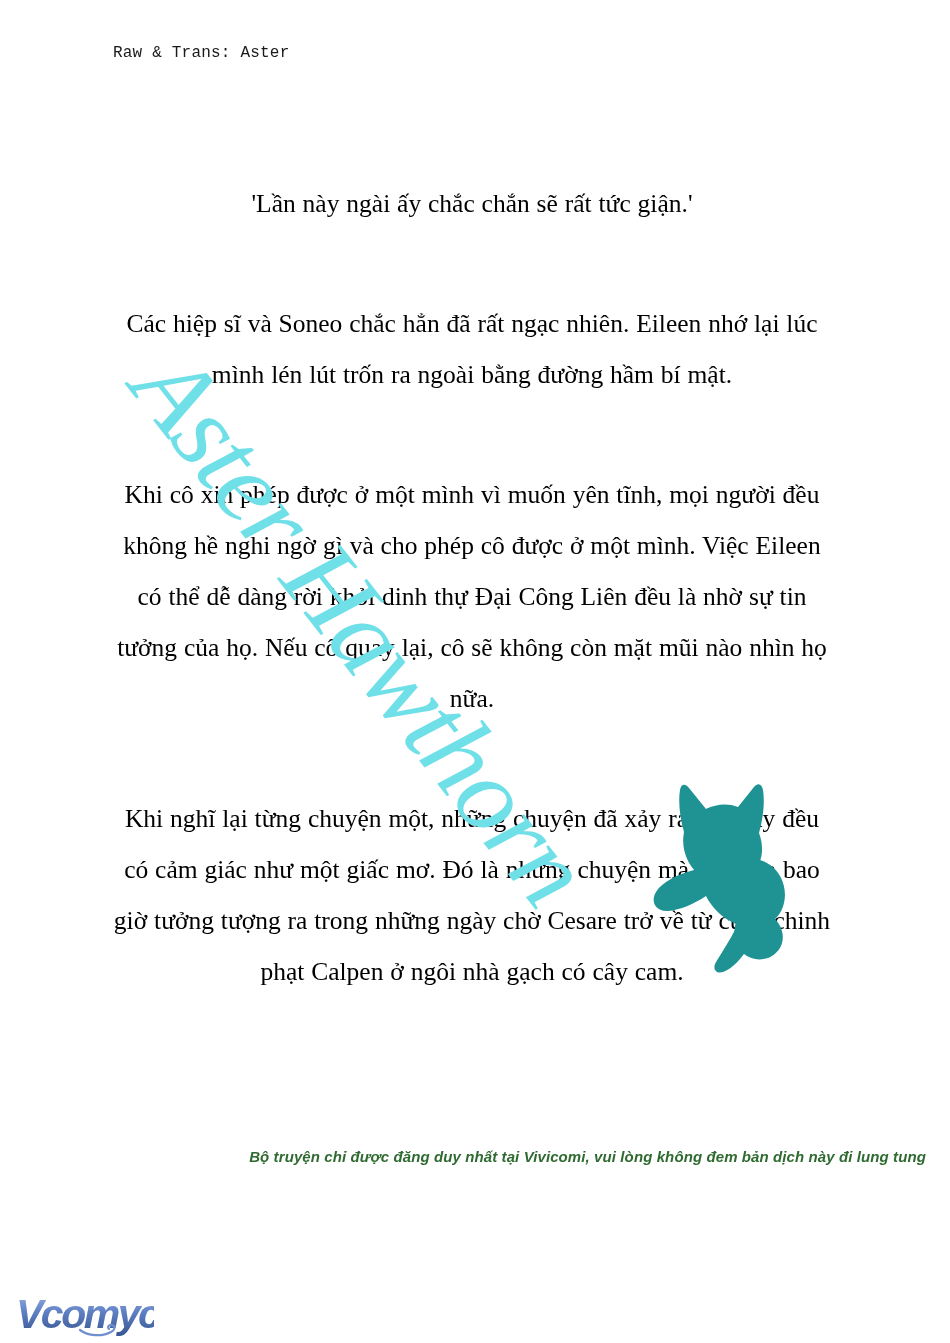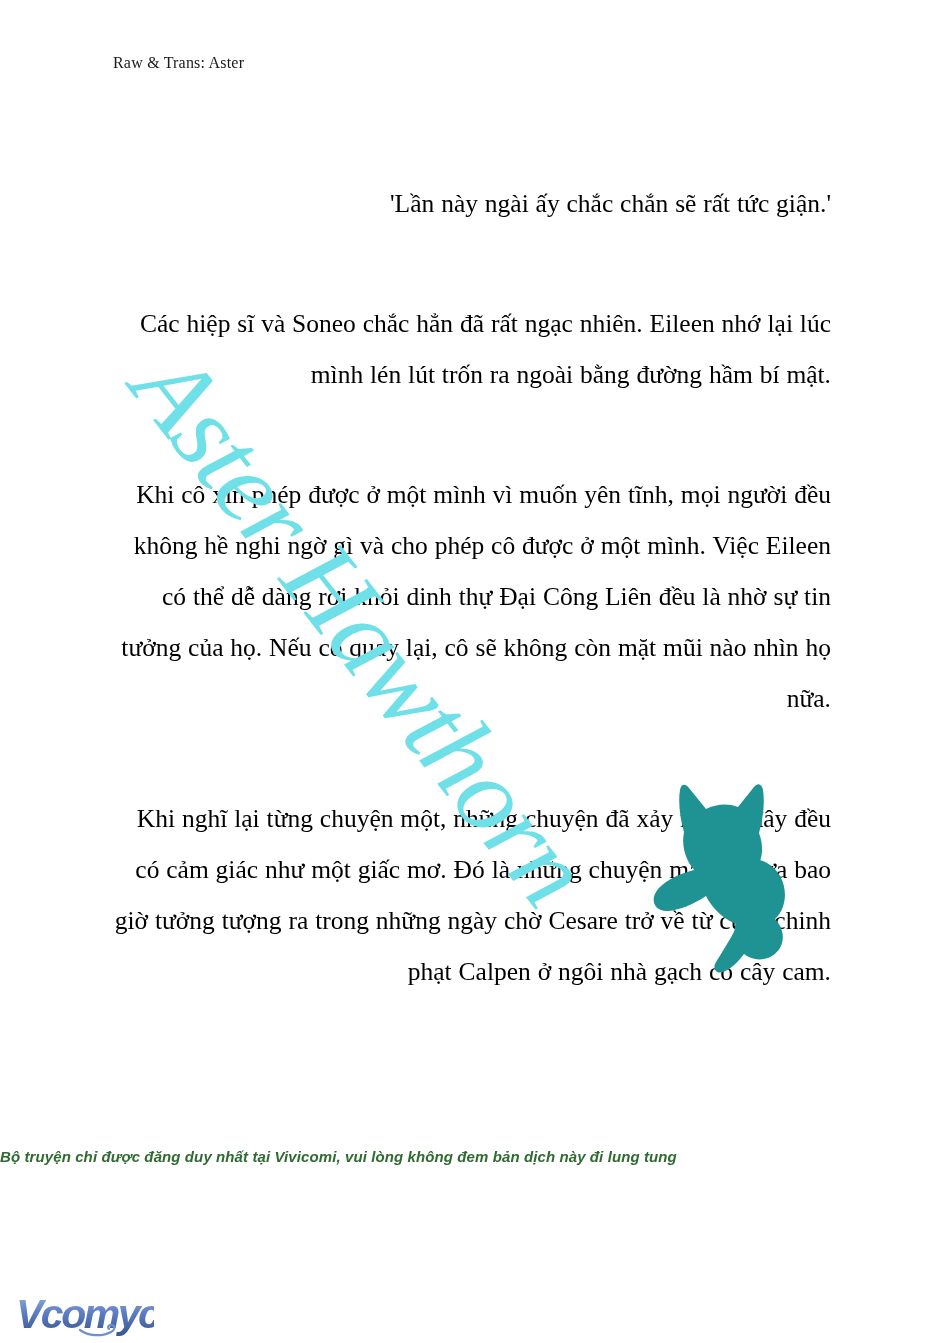--- a/index.html
+++ b/index.html
@@ -15,42 +15,42 @@
     width: 950px;
     height: 1343px;
     background: #ffffff;
     overflow: hidden;
   }
 
   
   #header {
     position: absolute;
     left: 113px;
-    top: 54px;
-    font-family: Liberation Serif, serif;
+    top: 44px;
+    font-family: Liberation Mono, monospace;
     font-size: 16px;
     color: #1a1a1a;
     letter-spacing: 0.2px;
     white-space: nowrap;
   }
 
   
   #body-column {
     position: absolute;
     left: 113px;
     top: 178px;
     width: 718px;
   }
   .para {
     font-family: "Liberation Serif", "DejaVu Serif", serif;
     font-size: 25.5px;
     line-height: 51px;
     color: #000000;
     margin: 0 0 69px 0;
-    text-align: right;
+    text-align: center;
     word-spacing: 0.5px;
   }
   .para:last-child { margin-bottom: 0; }
 
   
   #watermark {
     position: absolute;
     left: 118px;
     top: 318px;
     width: 640px;
@@ -78,21 +78,21 @@
     pointer-events: none;
   }
   #cat svg { display: block; }
 
   
   #footer-notice {
     position: absolute;
     left: 0;
     top: 1146px;
     width: 926px;
-    text-align: left;
+    text-align: right;
   }
   .footer-line {
     font-family: "Liberation Sans", sans-serif;
     font-size: 15px;
     font-weight: bold;
     font-style: italic;
     color: #2f6b30;
     line-height: 22px;
     margin: 0 0 24px 0;
     letter-spacing: 0.1px;

